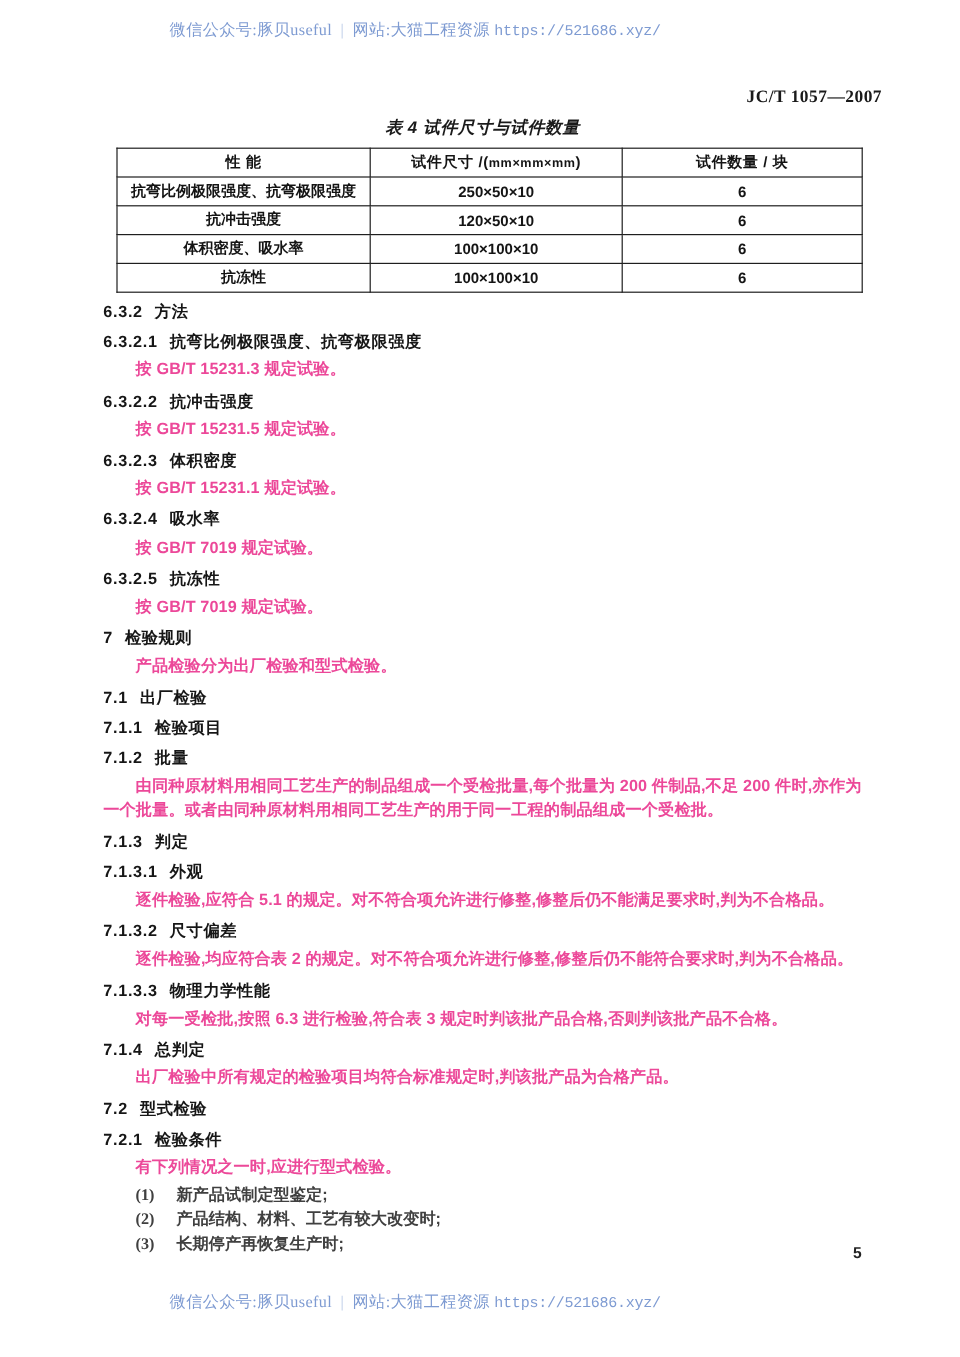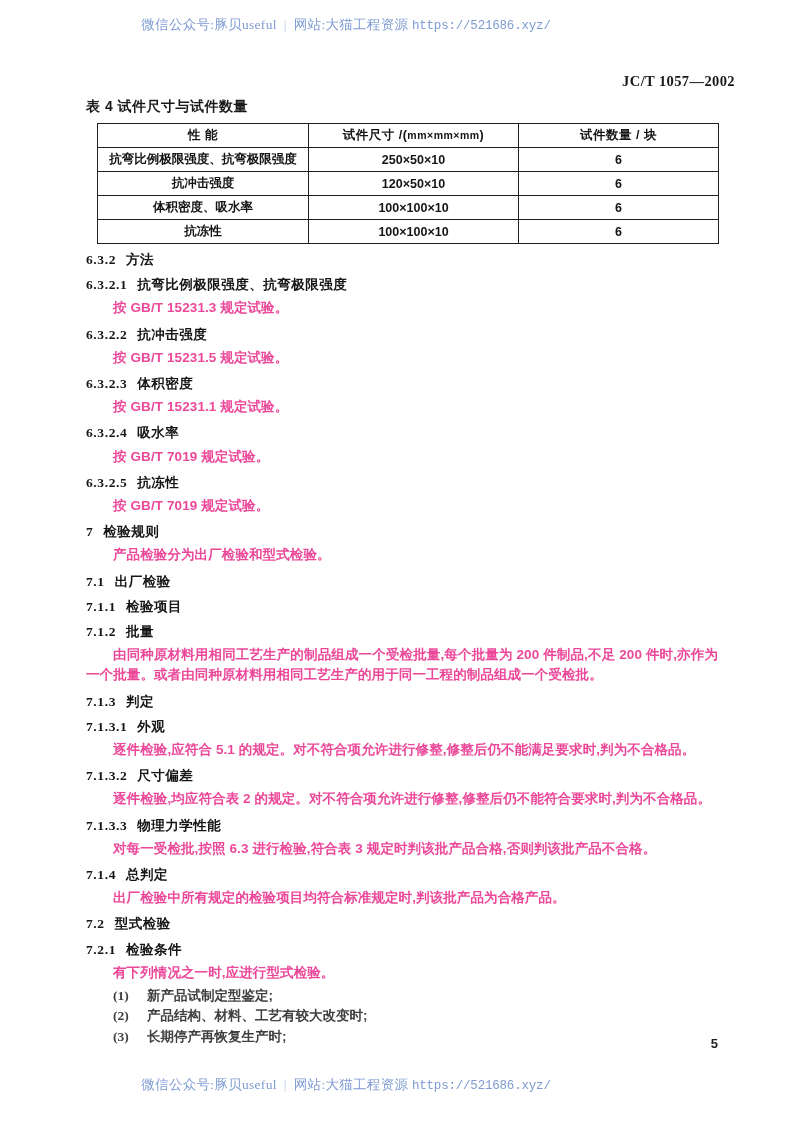--- a/index.html
+++ b/index.html
@@ -54,26 +54,27 @@
   
   .page-body {
     position: absolute;
     top: 98px;
     left: 86px;
     width: 632px;
   }
 
   
   .table-caption {
-    text-align: left;
+    text-align: center;
     font-weight: bold;
     font-size: 14px;
     margin: 0 0 7px 0;
     letter-spacing: 0.5px;
     font-family: "Liberation Sans", "DejaVu Sans", sans-serif;
+    font-style: italic;
   }
   table.spec-table {
     border-collapse: collapse;
     width: 606px;
     margin-left: 11px;
     table-layout: fixed;
   }
   table.spec-table td {
     border: 1px solid #1f1f1f;
     text-align: center;
@@ -101,21 +102,21 @@
   
   .sec {
     font-weight: bold;
     font-size: 13.5px;
     margin: 6px 0 0 0;
     line-height: 1.42;
     font-family: "Liberation Sans", "DejaVu Sans", sans-serif;
     color: #161616;
   }
   .sec .num {
-    font-family: Liberation Serif, serif;
+    font-family: Liberation Sans, sans-serif;
     letter-spacing: 0.6px;
   }
   .sec .ttl { margin-left: 10px; letter-spacing: 0.5px; }
 
   p.para {
     margin: 4px 0 0 0;
     font-size: 13.5px;
     line-height: 1.5;
     text-indent: 27px;
     font-family: "Liberation Sans", "DejaVu Sans", sans-serif;
@@ -155,21 +156,21 @@
     color: #222;
   }
 </style>
 </head>
 <body>
 
 <div class="watermark" id="watermark-top">
   <span>微信公众号:</span><span>豚贝useful</span><span class="wm-sep">|</span><span>网站:</span><span>大猫工程资源</span>&nbsp;<span class="wm-url">https://521686.xyz/</span>
 </div>
 
-<div class="running-head">JC/T 1057—2002</div>
+<div class="running-head">JC/T 1057—2007</div>
 
 <div class="page-body">
 
   <div class="table-caption">表 4   试件尺寸与试件数量</div>
 
   <table class="spec-table">
     <tbody>
       <tr class="header-row">
         <td class="c1">性      能</td>
         <td class="c2">试件尺寸 /(<span class="dim-unit">mm×mm×mm</span>)</td>

